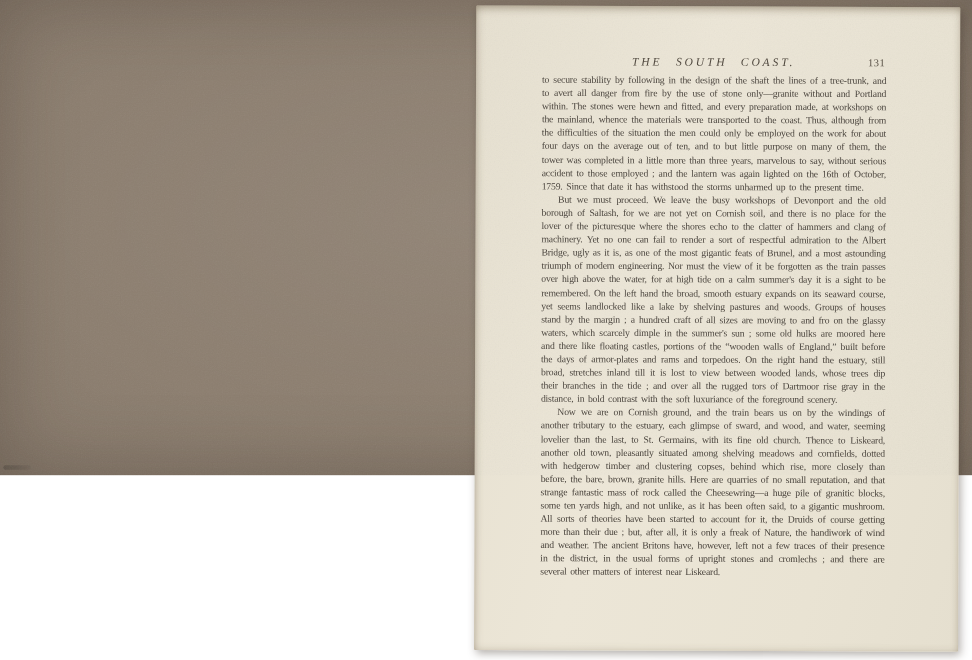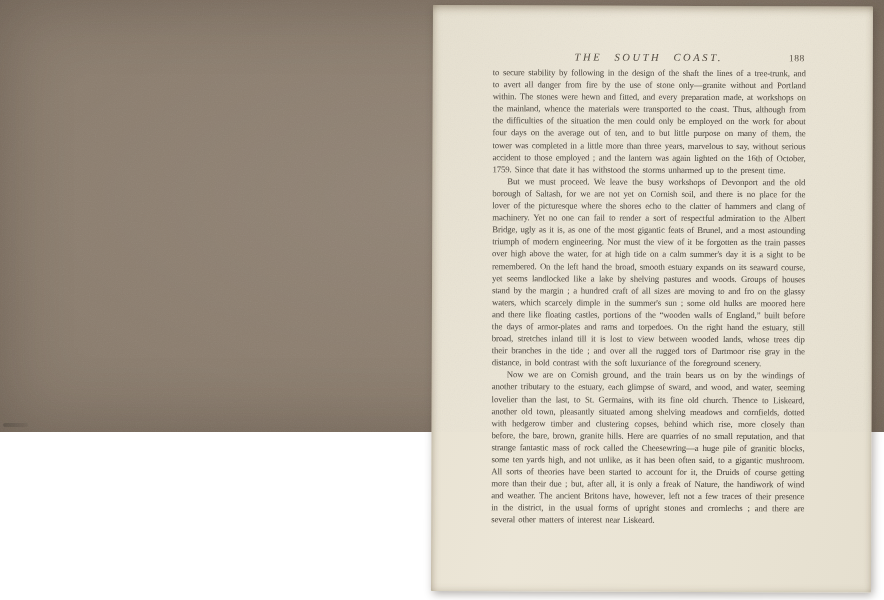--- a/index.html
+++ b/index.html
@@ -115,21 +115,21 @@
 </style>
 </head>
 <body>
 
 <div class="mat">
 
   <div class="page">
 
     <div class="header-row">
       <span class="running-title">THE SOUTH COAST.</span>
-      <span class="page-number">188</span>
+      <span class="page-number">131</span>
     </div>
 
     <div class="text-block">
       <p>to secure stability by following in the design of the shaft the lines of a tree-trunk, and to avert all danger from fire by the use of stone only—granite without and Portland within.  The stones were hewn and fitted, and every preparation made, at workshops on the mainland, whence the materials were transported to the coast.  Thus, although from the difficulties of the situation the men could only be employed on the work for about four days on the average out of ten, and to but little purpose on many of them, the tower was completed in a little more than three years, marvelous to say, without serious accident to those employed ; and the lantern was again lighted on the 16th of October, 1759.  Since that date it has withstood the storms unharmed up to the present time.</p>
       <p>But we must proceed.  We leave the busy workshops of Devonport and the old borough of Saltash, for we are not yet on Cornish soil, and there is no place for the lover of the picturesque where the shores echo to the clatter of hammers and clang of machinery.  Yet no one can fail to render a sort of respectful admiration to the Albert Bridge, ugly as it is, as one of the most gigantic feats of Brunel, and a most astounding triumph of modern engineering.  Nor must the view of it be forgotten as the train passes over high above the water, for at high tide on a calm summer's day it is a sight to be remembered.  On the left hand the broad, smooth estuary expands on its seaward course, yet seems landlocked like a lake by shelving pastures and woods.  Groups of houses stand by the margin ; a hundred craft of all sizes are moving to and fro on the glassy waters, which scarcely dimple in the summer's sun ; some old hulks are moored here and there like floating castles, portions of the “wooden walls of England,” built before the days of armor-plates and rams and torpedoes.  On the right hand the estuary, still broad, stretches inland till it is lost to view between wooded lands, whose trees dip their branches in the tide ; and over all the rugged tors of Dartmoor rise gray in the distance, in bold contrast with the soft luxuriance of the foreground scenery.</p>
       <p>Now we are on Cornish ground, and the train bears us on by the windings of another tributary to the estuary, each glimpse of sward, and wood, and water, seeming lovelier than the last, to St. Germains, with its fine old church.  Thence to Liskeard, another old town, pleasantly situated among shelving meadows and cornfields, dotted with hedgerow timber and clustering copses, behind which rise, more closely than before, the bare, brown, granite hills.  Here are quarries of no small reputation, and that strange fantastic mass of rock called the Cheesewring—a huge pile of granitic blocks, some ten yards high, and not unlike, as it has been often said, to a gigantic mushroom.  All sorts of theories have been started to account for it, the Druids of course getting more than their due ; but, after all, it is only a freak of Nature, the handiwork of wind and weather.  The ancient Britons have, however, left not a few traces of their presence in the district, in the usual forms of upright stones and cromlechs ; and there are several other matters of interest near Liskeard.</p>
     </div>
 
   </div>
 

